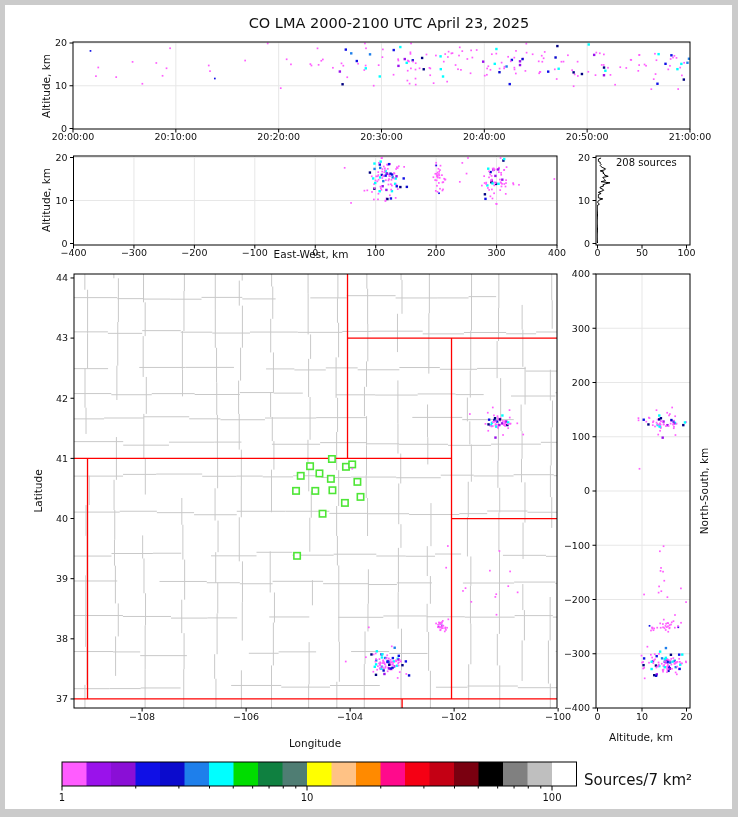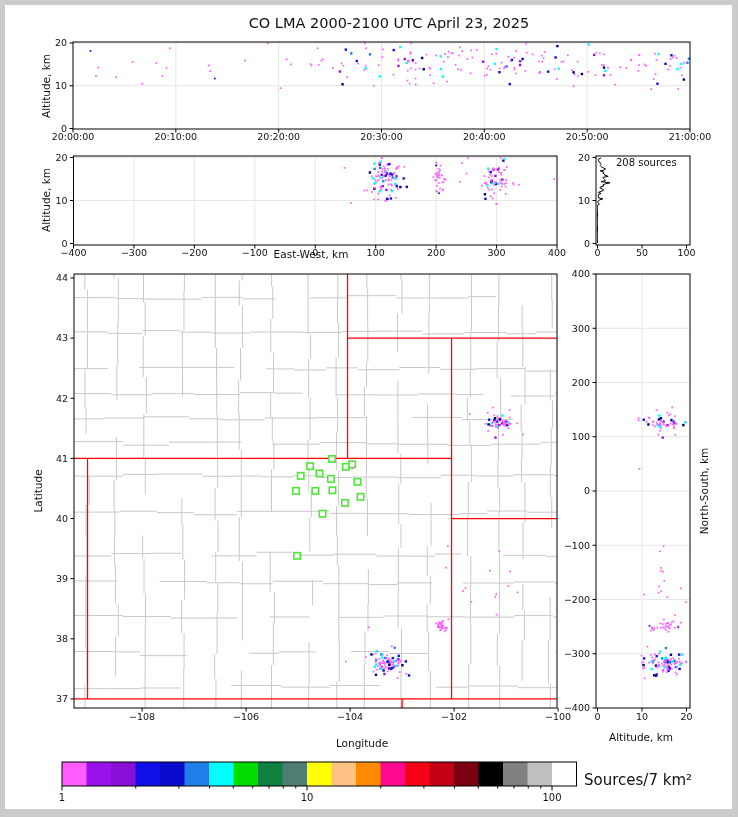--- a/index.html
+++ b/index.html
@@ -1415,18 +1415,18 @@
         <line x1="540.7894148126345" y1="786" x2="540.7894148126345" y2="788.5" stroke="#000" stroke-width="1"></line>
       </g>
   </svg>
 
   <div id="title" class="lbl center" style="left:381px;top:23px;margin-left:8px;">CO LMA 2000-2100 UTC April 23, 2025</div>
 
   <div class="lbl axlabel rot" style="left:46px;top:86px;">Altitude, km</div>
   <div class="lbl axlabel rot" style="left:46px;top:200px;">Altitude, km</div>
   <div id="ew-xlabel" class="lbl axlabel center" style="left:311px;top:254px;">East-West, km</div>
   <div class="lbl axlabel rot" style="left:38px;top:491px;">Latitude</div>
-  <div class="lbl axlabel center" style="left:315px;top:743px;margin-left:47px;">Longitude</div>
+  <div class="lbl axlabel center" style="left:315px;top:743px;">Longitude</div>
   <div class="lbl axlabel rot" style="left:704px;top:491px;">North-South, km</div>
   <div class="lbl axlabel center" style="left:641px;top:737px;">Altitude, km</div>
   <div id="hist-sources" class="lbl" style="left:616px;top:157px;">208 sources</div>
   <div id="cb-label" class="lbl" style="left:584px;top:765px;">Sources/7 km²</div>
 </div>
 
 </body></html>

